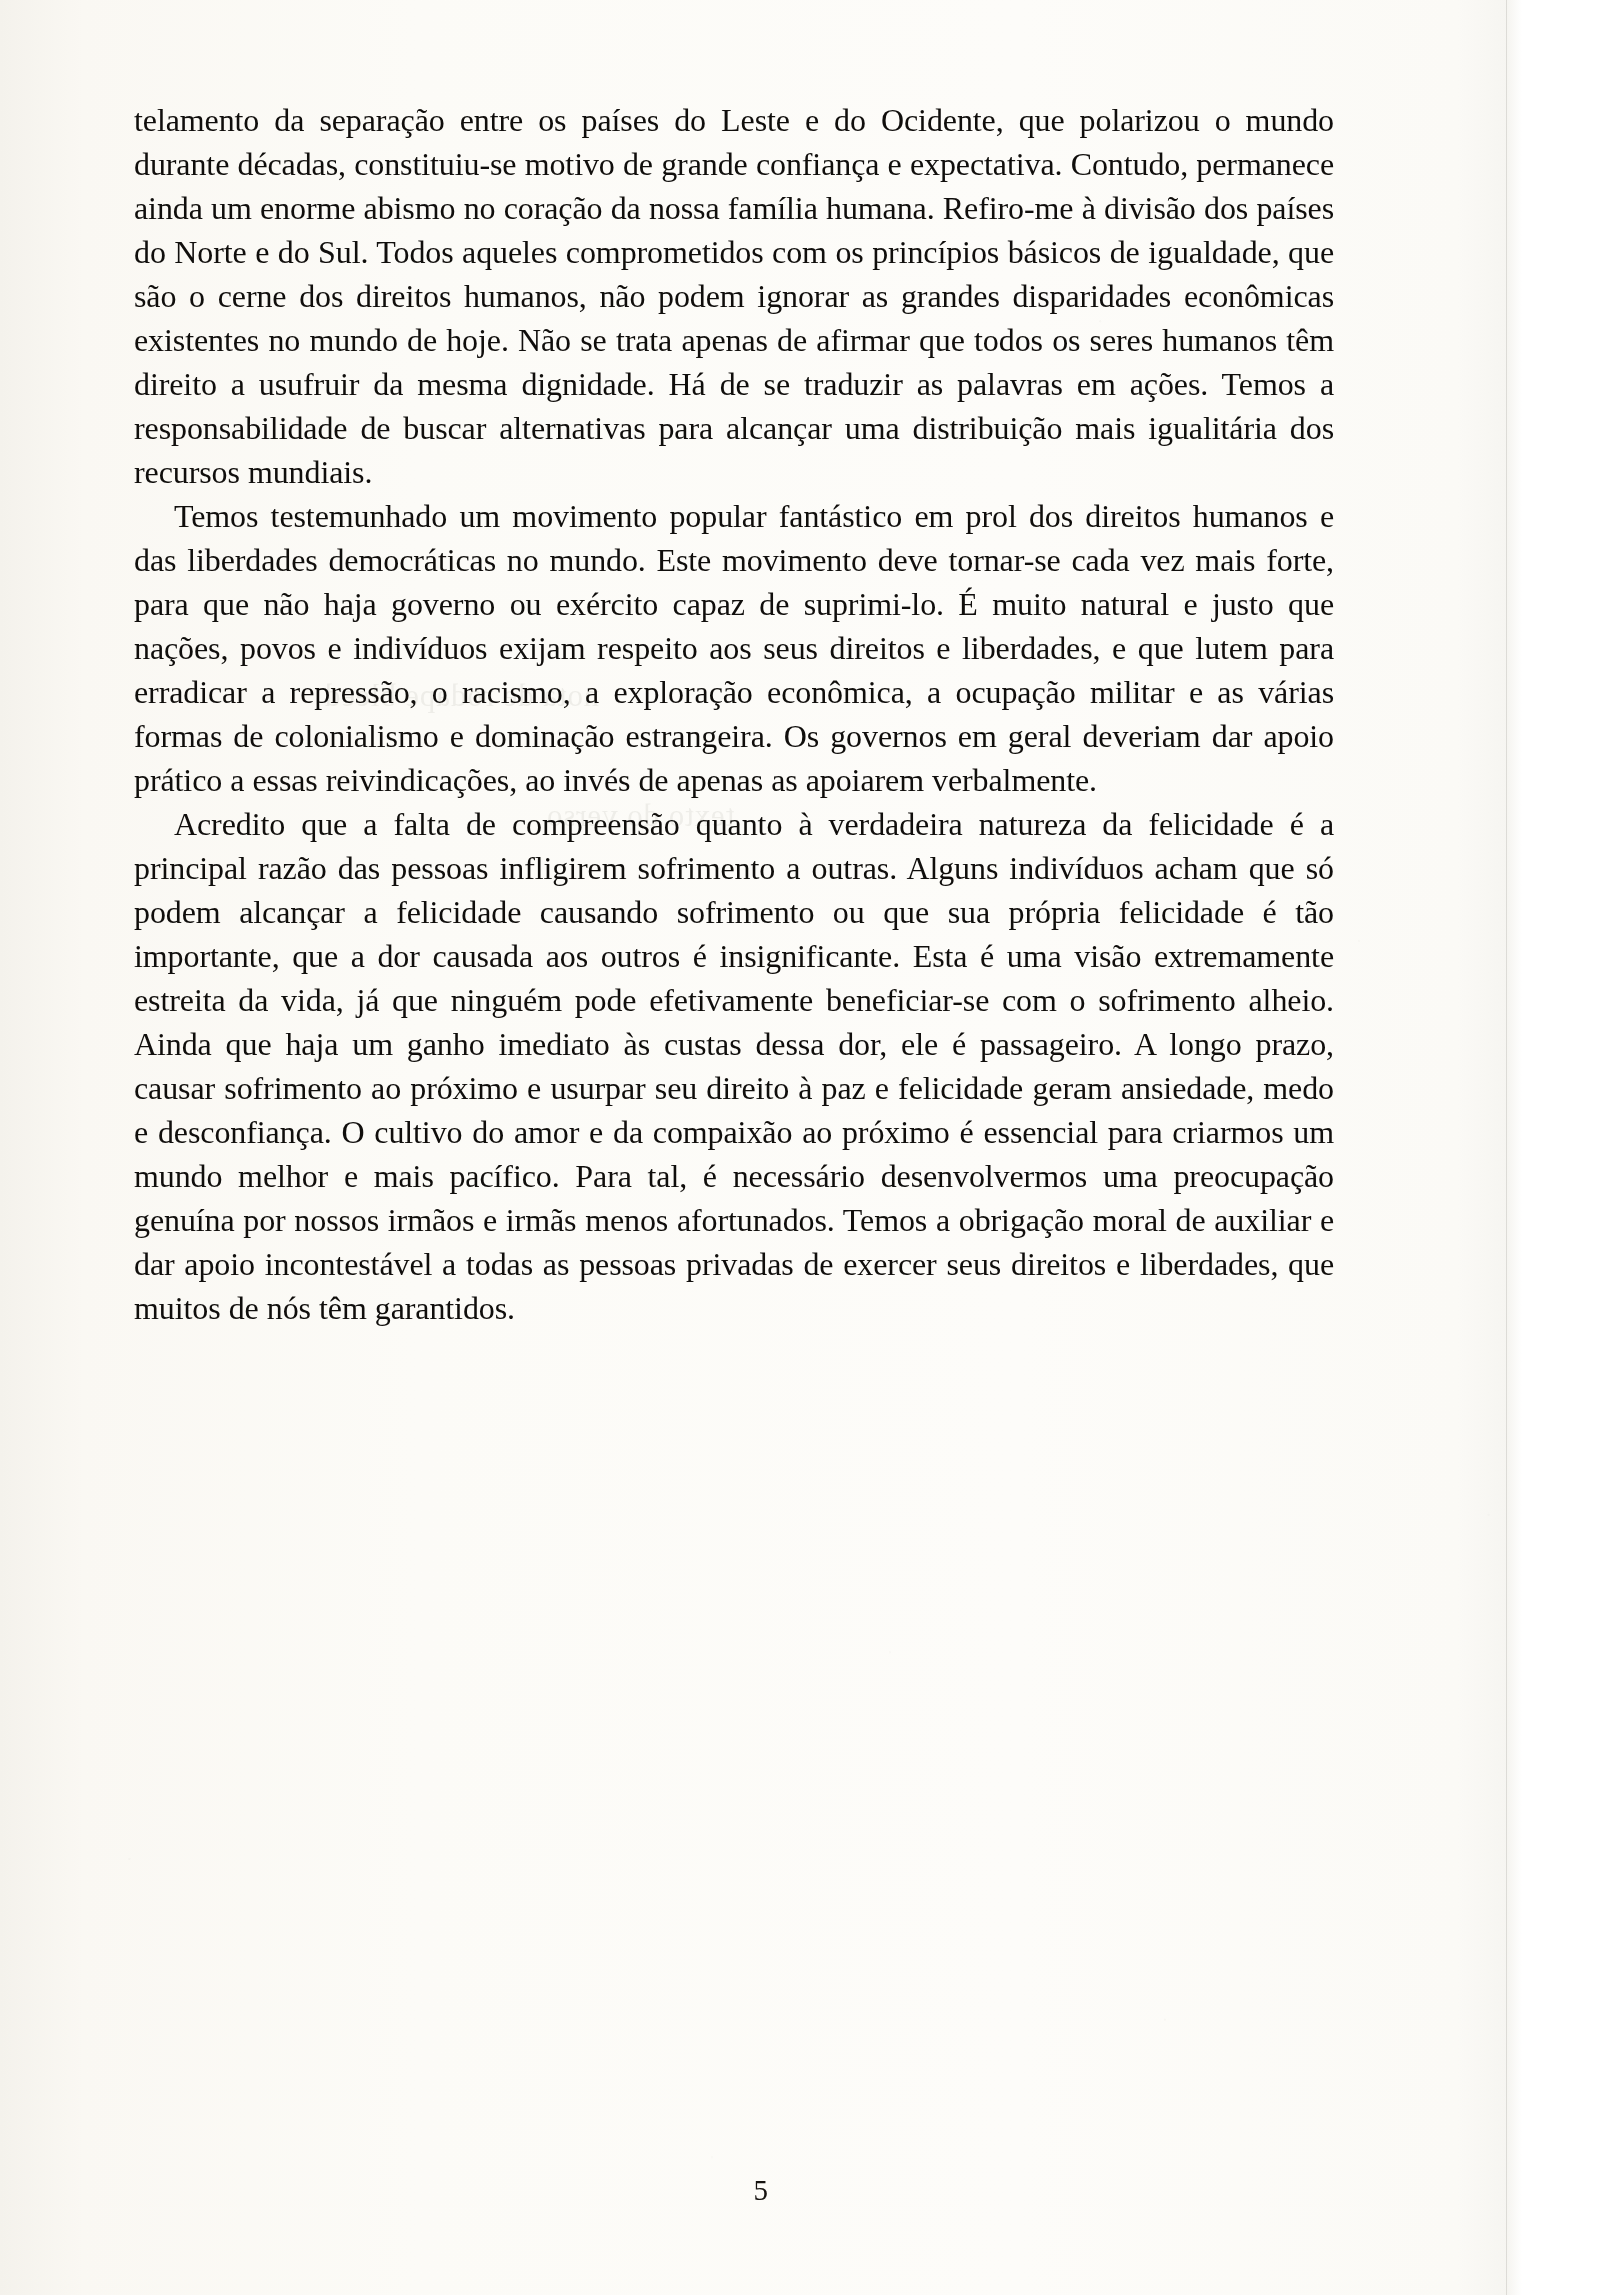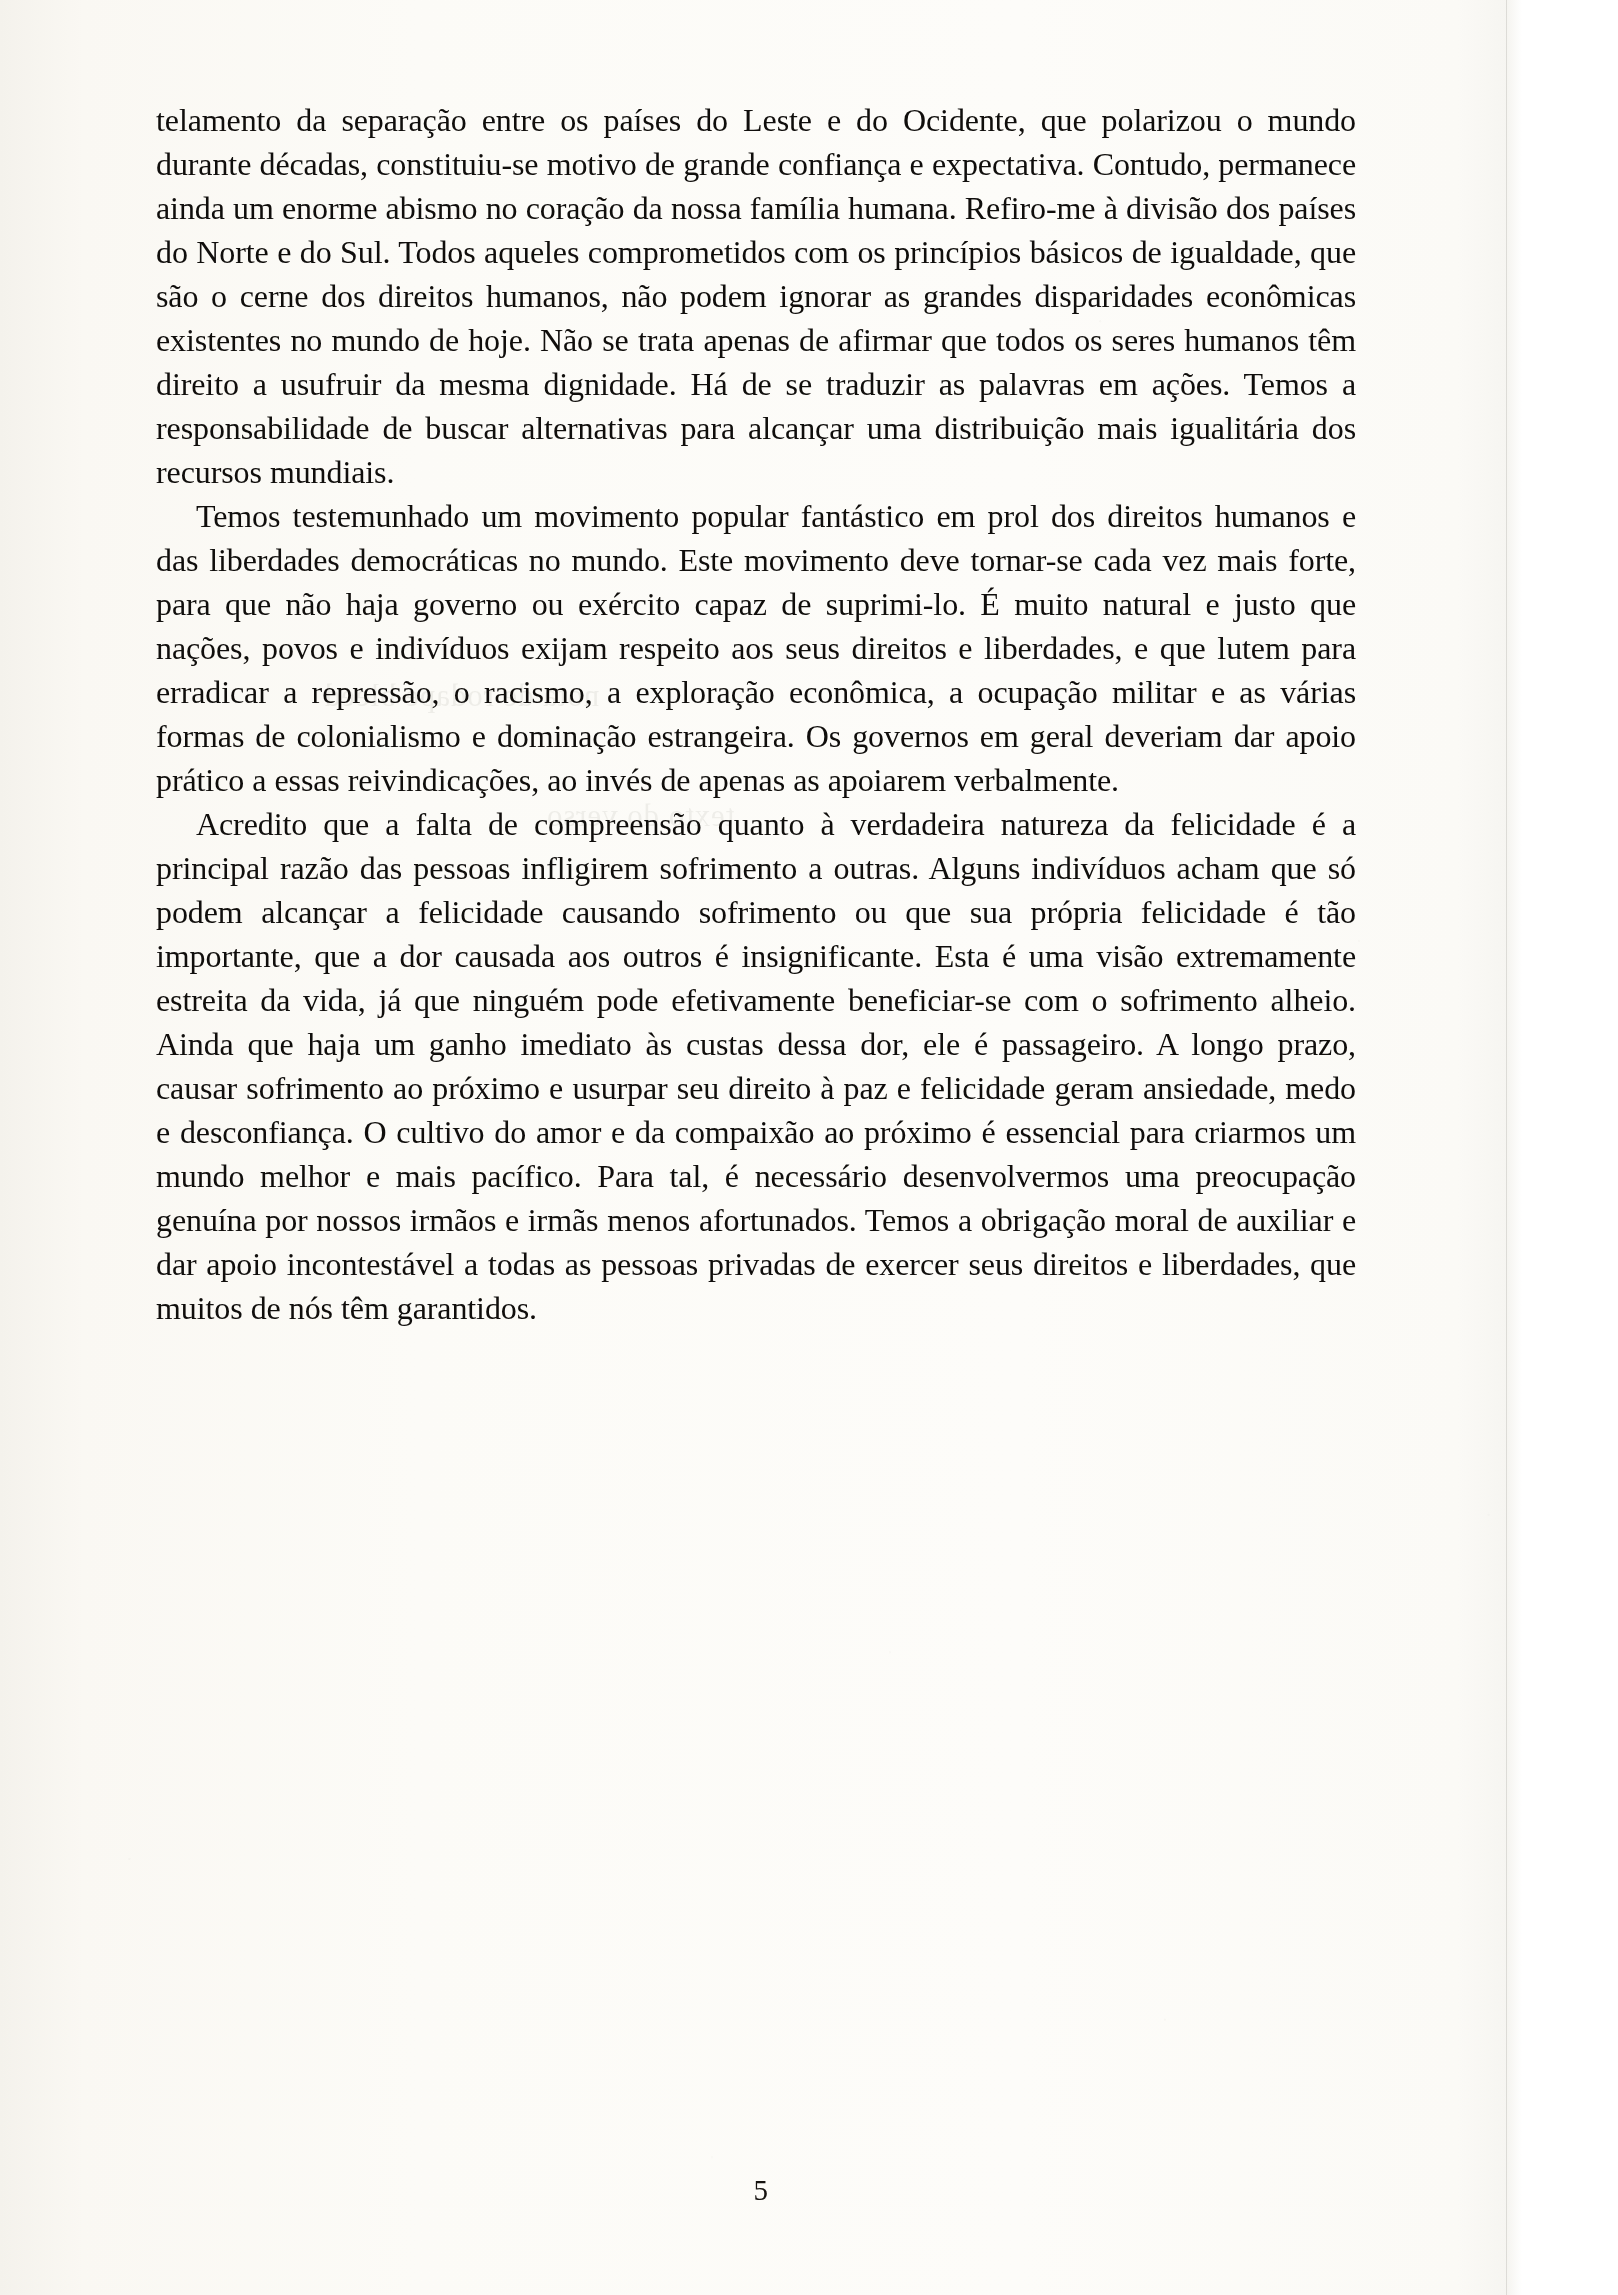--- a/index.html
+++ b/index.html
@@ -66,21 +66,21 @@
     font-size: 31px;
     letter-spacing: 0.9px;
     white-space: nowrap;
     transform: scaleX(-1);
     pointer-events: none;
     user-select: none;
   }
 
   #text-block {
     position: absolute;
-    left: 156px;
+    left: 134px;
     top: 98px;
     width: 1200px;
   }
 
   p.para {
     margin: 0;
     text-align: justify;
     text-justify: inter-word;
     color: #100e0c;
     font-size: 32px;

